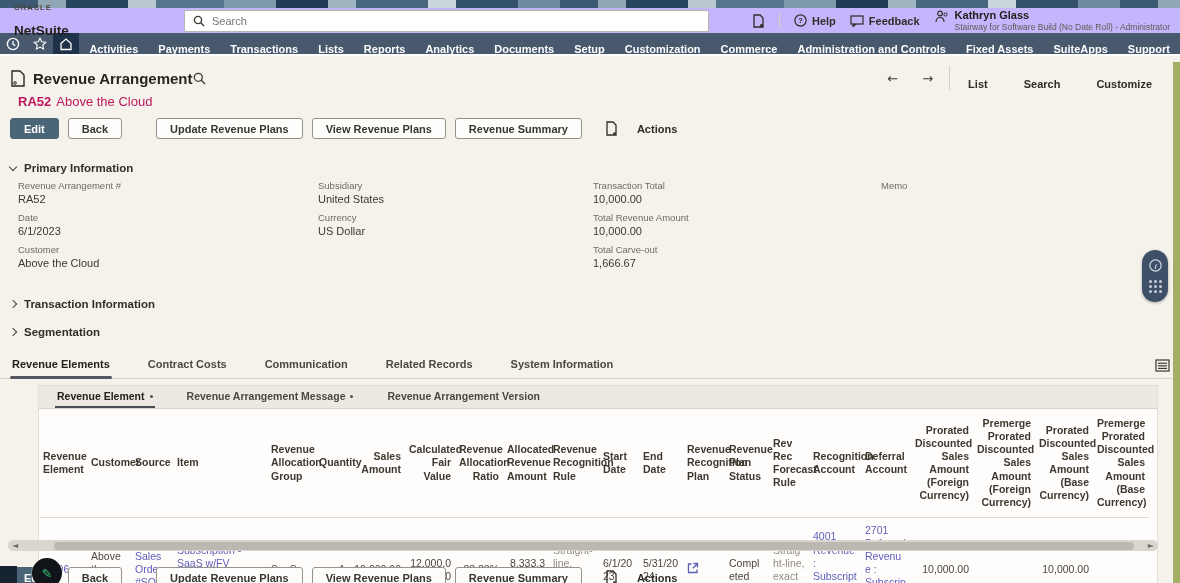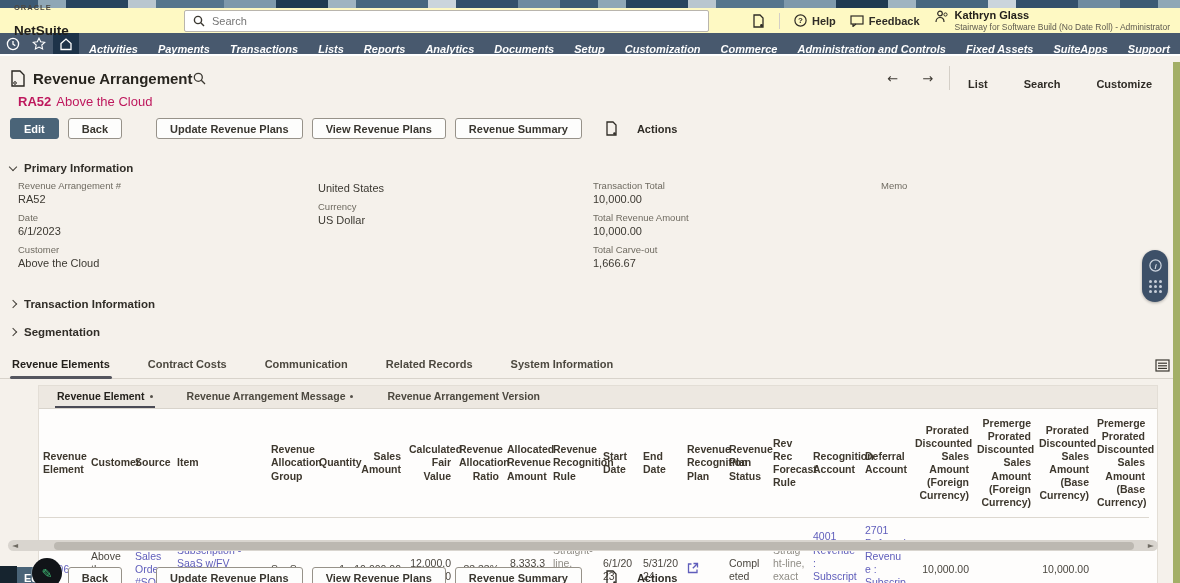--- a/index.html
+++ b/index.html
@@ -1,21 +1,21 @@
 <!DOCTYPE html>
 <html><head>
 <meta charset="utf-8">
 <style>
   * { margin:0; padding:0; box-sizing:border-box; }
   html,body { width:1180px; height:583px; overflow:hidden; }
   body { font-family:"Liberation Sans","DejaVu Sans",sans-serif; background:#f5f1eb; color:#45413a; }
   .screen { position:relative; width:1180px; height:583px; overflow:hidden; }
 
   
-  .topbar { height:33px; background:#fef9c3; position:relative; }
+  .topbar { height:33px; background:#c4b5fd; position:relative; }
   .mosaic { height:8px; width:100%;
     background:linear-gradient(90deg,#3c5a74 0 38px,#8fa7b6 38px 66px,#27445e 66px 128px,#b9c6cf 128px 156px,#55758d 156px 224px,#7e99ab 224px 276px,#1f3a52 276px 328px,#9fb4c1 328px 356px,#47677f 356px 428px,#cbd5dc 428px 456px,#33506b 456px 518px,#6f8ba0 518px 560px);
     background-size:560px 8px; }
   .topbar-row { height:25px; display:flex; align-items:center; padding:0 10px; }
   .brand { line-height:1; margin-left:4px; width:160px; }
   .brand .oracle { font-size:7.5px; letter-spacing:1px; font-weight:700; color:#4a463f; }
   .brand .netsuite { font-size:13.5px; font-weight:700; color:#23201b; margin-top:12px; }
   .search-box { width:525px; height:22px; background:#fff; border:1px solid #b9b5ad; border-radius:2px; display:flex; align-items:center; padding:0 8px; margin-left:10px; }
   .search-box input { border:none; outline:none; flex:1; font-size:11px; color:#45413a; background:transparent; margin-left:7px; font-family:inherit; }
   .topbar-right { margin-left:auto; display:flex; align-items:center; gap:14px; }
@@ -23,21 +23,21 @@
   .tb-sep { width:1px; height:16px; background:#d4cfc7; }
   .user-block { display:flex; align-items:flex-start; gap:6px; }
   .user-texts { line-height:1.2; }
   .user-name { font-size:11px; font-weight:700; color:#23201b; }
   .user-role { font-size:8.5px; color:#5d594f; }
 
   
   .navbar { height:23px; background:#48596e; display:flex; align-items:stretch; border-bottom:2px solid #ffffff; }
   .nav-icon { width:30px; display:flex; align-items:center; justify-content:center; color:#fff; cursor:pointer; }
   .nav-icon.home { background:#1e3349; width:30px; }
-  .nav-item { color:#ffffff; font-size:11px; font-weight:700; padding:16px 10px; display:flex; align-items:center; cursor:pointer; white-space:nowrap;font-style:italic; }
+  .nav-item { color:#ffffff; font-size:11px; font-weight:700; padding:16px 10px; display:flex; align-items:center; cursor:pointer; white-space:nowrap; }
 
   
   .content { position:relative; }
   .title-row { display:flex; align-items:center; padding:10px 10px 0 10px; }
   .page-title { font-size:15px; font-weight:700; color:#28251f; margin:0 0 0 8px; }
   .title-right { margin-left:auto; display:flex; align-items:center; gap:0; }
   .nav-arrow { font-size:13px; color:#3e3a33; padding:0 12px; cursor:pointer; font-family:"DejaVu Sans",sans-serif; }
   .title-links { display:flex; align-items:center; border-left:1px solid #d4cfc7; margin-left:4px; }
   .title-link { font-size:11px; font-weight:700; color:#2f2c26; padding:0 18px; cursor:pointer;margin-top:12px; }
   .subtitle { padding:4px 10px 0 18px; font-size:13px; color:#be185d; }
@@ -255,20 +255,21 @@
           <span class="lbl">Date</span>
           <div class="val">6/1/2023</div>
         </div>
         <div class="field">
           <span class="lbl">Customer</span>
           <div class="val">Above the Cloud</div>
         </div>
       </div>
       <div class="pi-col2">
         <div class="field">
+          <span class="lbl">Subsidiary</span>
           <div class="val">United States</div>
         </div>
         <div class="field">
           <span class="lbl">Currency</span>
           <div class="val">US Dollar</div>
         </div>
       </div>
       <div class="pi-col3">
         <div class="field">
           <span class="lbl">Transaction Total</span>

